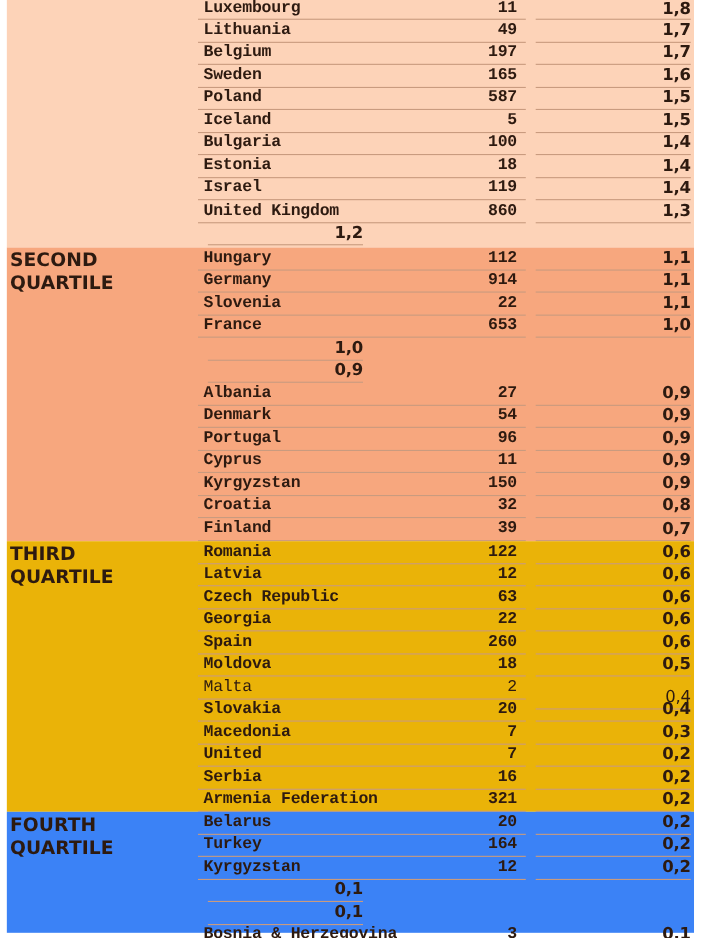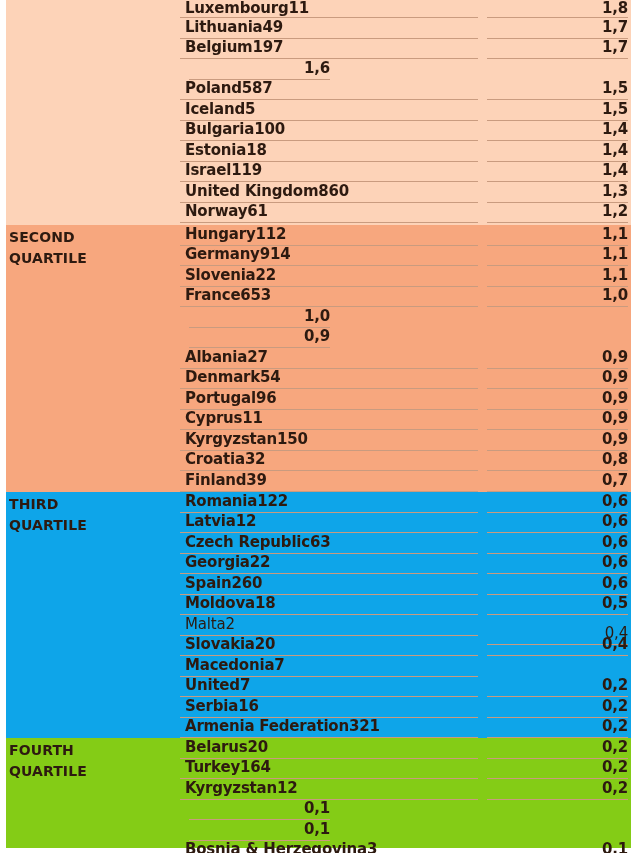--- a/index.html
+++ b/index.html
@@ -28,40 +28,42 @@
     overflow:hidden;
   }
   .quartile-section{
     position:relative;
     width:625px;
   }
   .q-label{
     position:absolute;
     left:3px;top:2px;
     font-weight:700;
-    font-size:14px;
+    font-size:17px;
     line-height:21px;
     letter-spacing:0.1px;
     color:var(--text);
     white-space:nowrap;
   }
   .row{
     display:flex;
     height:var(--row-h);
     font-size:15px;
     line-height:19px;
     letter-spacing:-0.2px;
   }
   .row.first-cut{height:18px;line-height:16px;}
   .cell{display:flex;align-items:flex-end;}
   .spacer{width:174px;}
   .main{
     width:298px;
+    justify-content:space-between;
     border-bottom:1px solid var(--line);
     padding:0 8px 1px 5px;
+    font-family:Liberation Mono, monospace;
   }
   .country{font-weight:700;}
   .value{font-weight:700;}
   .gapcol{width:9px;}
   .ratio{
     width:141px;
     justify-content:flex-end;
     border-bottom:1px solid var(--line);
     padding:0 0 1px 0;
     font-weight:700;
@@ -98,20 +100,24 @@
           <div class="cell spacer"></div>
           <div class="cell main">
             <span class="country">Belgium</span>
             <span class="value">197</span>
           </div>
           <div class="cell gapcol"></div>
           <div class="cell ratio">1,7</div>
         </div>
         <div class="row">
           <div class="cell spacer"></div>
+          <div class="cell main">
+            <span class="country">Sweden</span>
+            <span class="value">165</span>
+          </div>
           <div class="cell gapcol"></div>
           <div class="cell ratio">1,6</div>
         </div>
         <div class="row">
           <div class="cell spacer"></div>
           <div class="cell main">
             <span class="country">Poland</span>
             <span class="value">587</span>
           </div>
           <div class="cell gapcol"></div>
@@ -157,24 +163,20 @@
           <div class="cell spacer"></div>
           <div class="cell main">
             <span class="country">United Kingdom</span>
             <span class="value">860</span>
           </div>
           <div class="cell gapcol"></div>
           <div class="cell ratio">1,3</div>
         </div>
         <div class="row">
           <div class="cell spacer"></div>
-          <div class="cell main">
-            <span class="country">Norway</span>
-            <span class="value">61</span>
-          </div>
           <div class="cell gapcol"></div>
           <div class="cell ratio">1,2</div>
         </div>
       </section>
       <section class="quartile-section" style="background: rgb(247, 167, 126); height: 267px;">
         <div class="q-label">
           <div>SECOND</div>
           <div>QUARTILE</div>
         </div>
         <div class="row">
@@ -280,21 +282,21 @@
         <div class="row">
           <div class="cell spacer"></div>
           <div class="cell main">
             <span class="country">Finland</span>
             <span class="value">39</span>
           </div>
           <div class="cell gapcol"></div>
           <div class="cell ratio">0,7</div>
         </div>
       </section>
-      <section class="quartile-section" style="background: #0ea5e9; height: 246px;">
+      <section class="quartile-section" style="background: #eab308; height: 246px;">
         <div class="q-label">
           <div>THIRD</div>
           <div>QUARTILE</div>
         </div>
         <div class="row">
           <div class="cell spacer"></div>
           <div class="cell main">
             <span class="country">Romania</span>
             <span class="value">122</span>
           </div>
@@ -364,20 +366,21 @@
           <div class="cell gapcol"></div>
           <div class="cell ratio">0,4</div>
         </div>
         <div class="row">
           <div class="cell spacer"></div>
           <div class="cell main">
             <span class="country">Macedonia</span>
             <span class="value">7</span>
           </div>
           <div class="cell gapcol"></div>
+          <div class="cell ratio">0,3</div>
         </div>
         <div class="row">
           <div class="cell spacer"></div>
           <div class="cell main">
             <span class="country">United</span>
             <span class="value">7</span>
           </div>
           <div class="cell gapcol"></div>
           <div class="cell ratio">0,2</div>
         </div>
@@ -393,21 +396,21 @@
         <div class="row">
           <div class="cell spacer"></div>
           <div class="cell main">
             <span class="country">Armenia Federation</span>
             <span class="value">321</span>
           </div>
           <div class="cell gapcol"></div>
           <div class="cell ratio">0,2</div>
         </div>
       </section>
-      <section class="quartile-section" style="background: #84cc16; height: 110px;">
+      <section class="quartile-section" style="background: #3b82f6; height: 110px;">
         <div class="q-label">
           <div>FOURTH</div>
           <div>QUARTILE</div>
         </div>
         <div class="row">
           <div class="cell spacer"></div>
           <div class="cell main">
             <span class="country">Belarus</span>
             <span class="value">20</span>
           </div>

